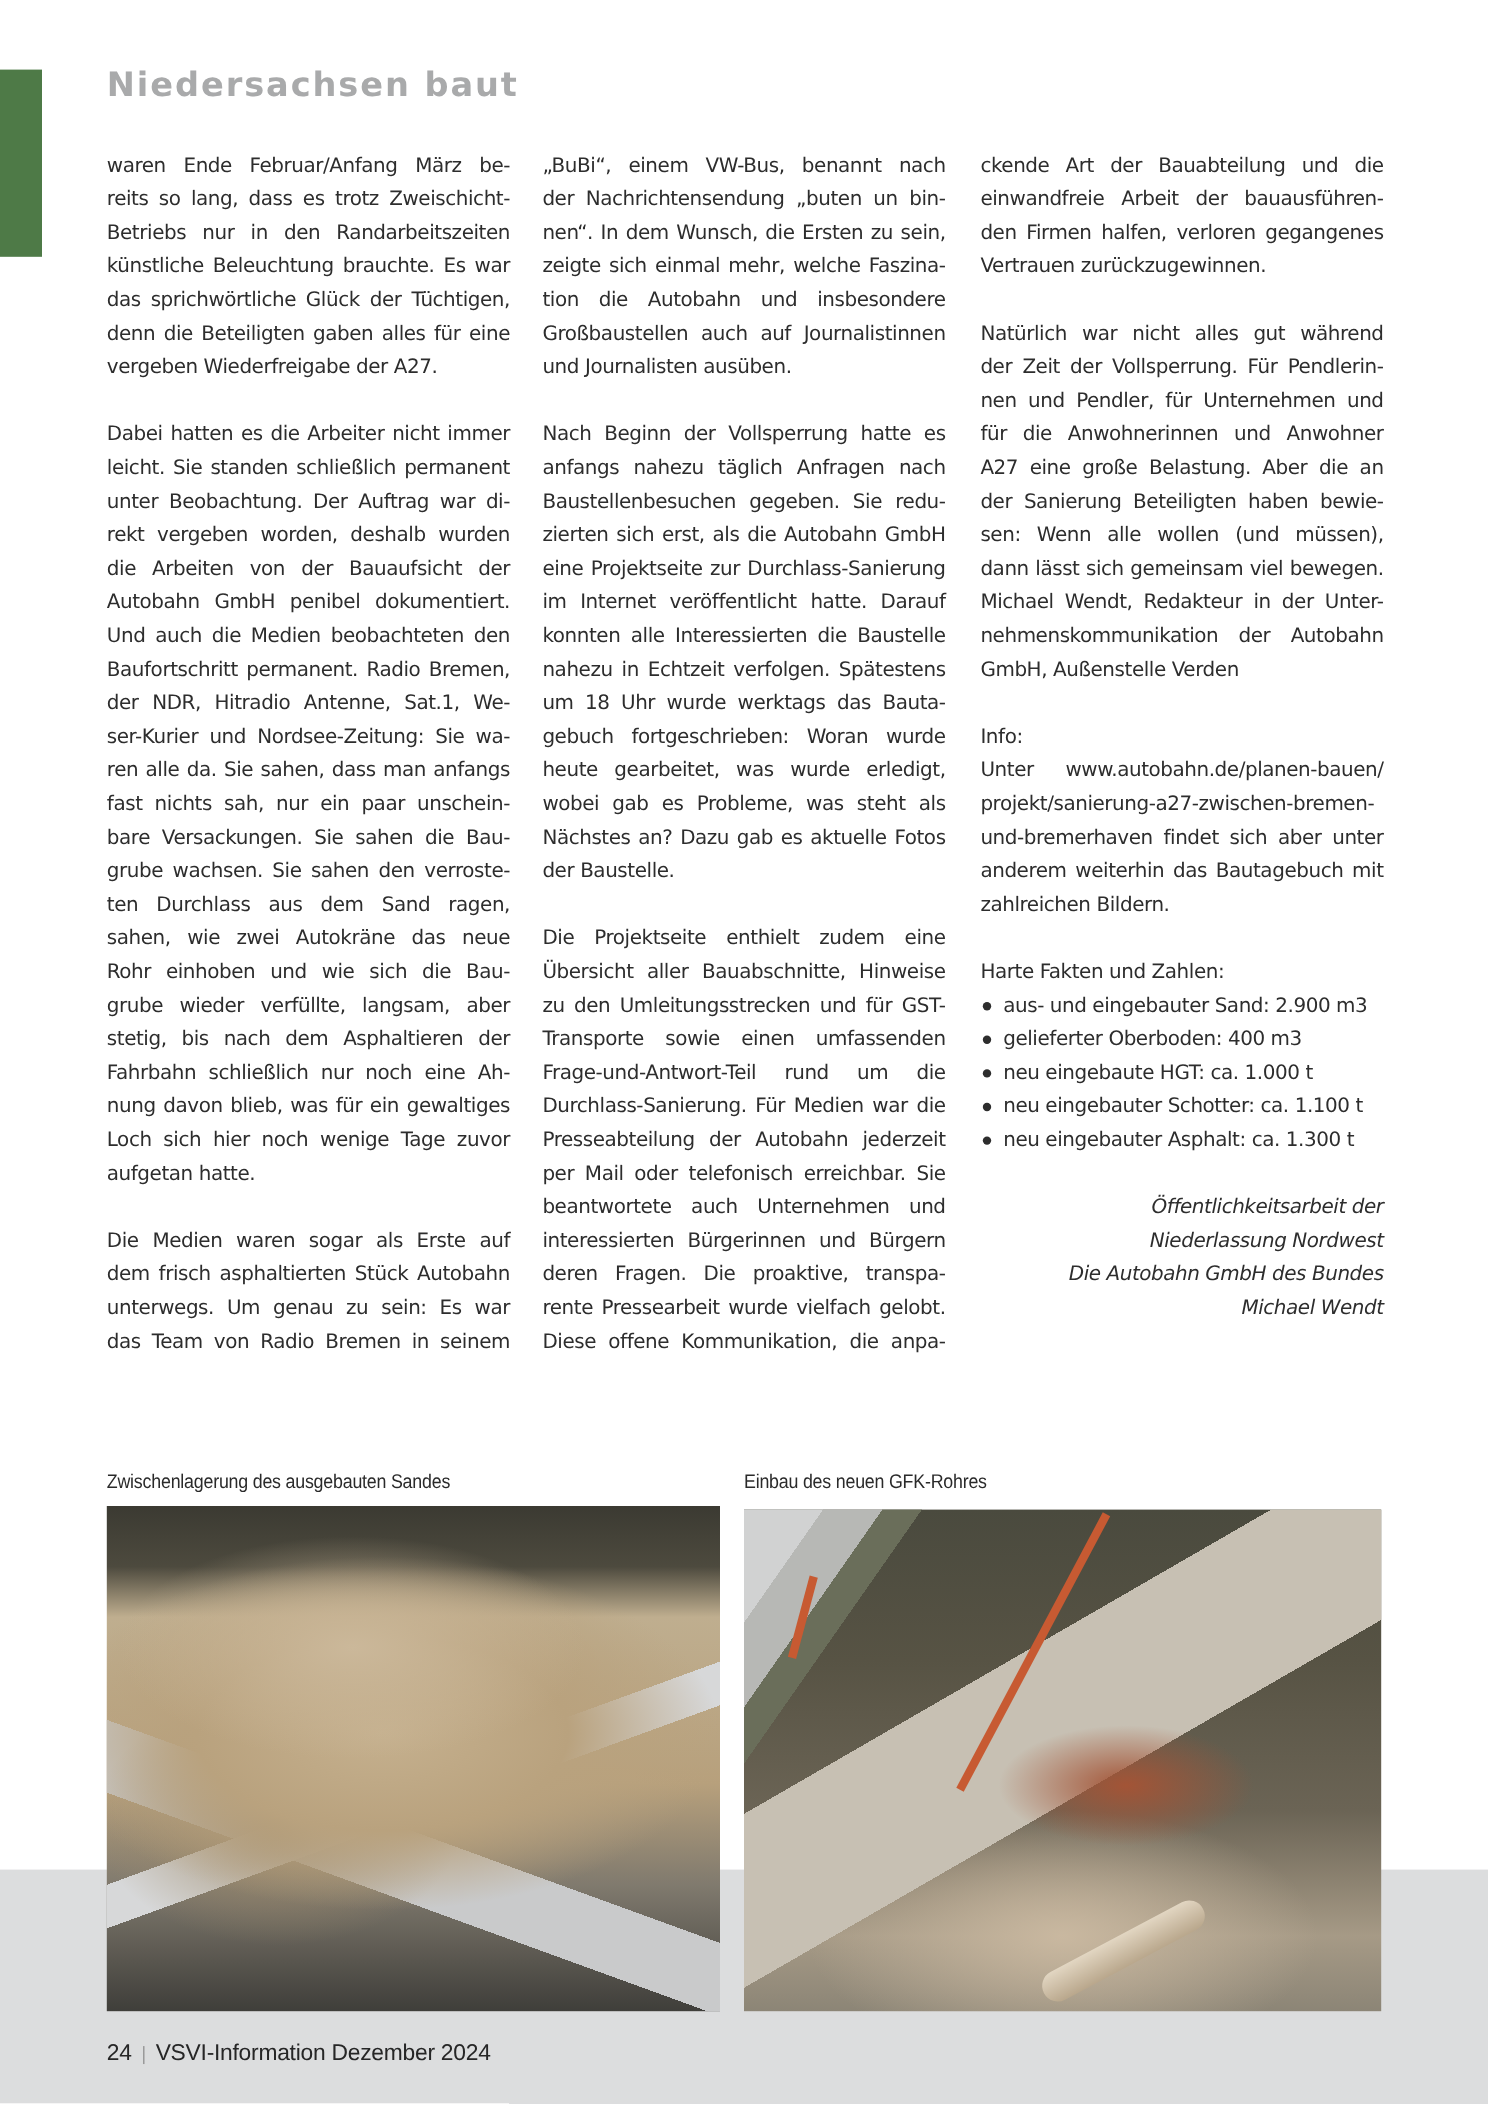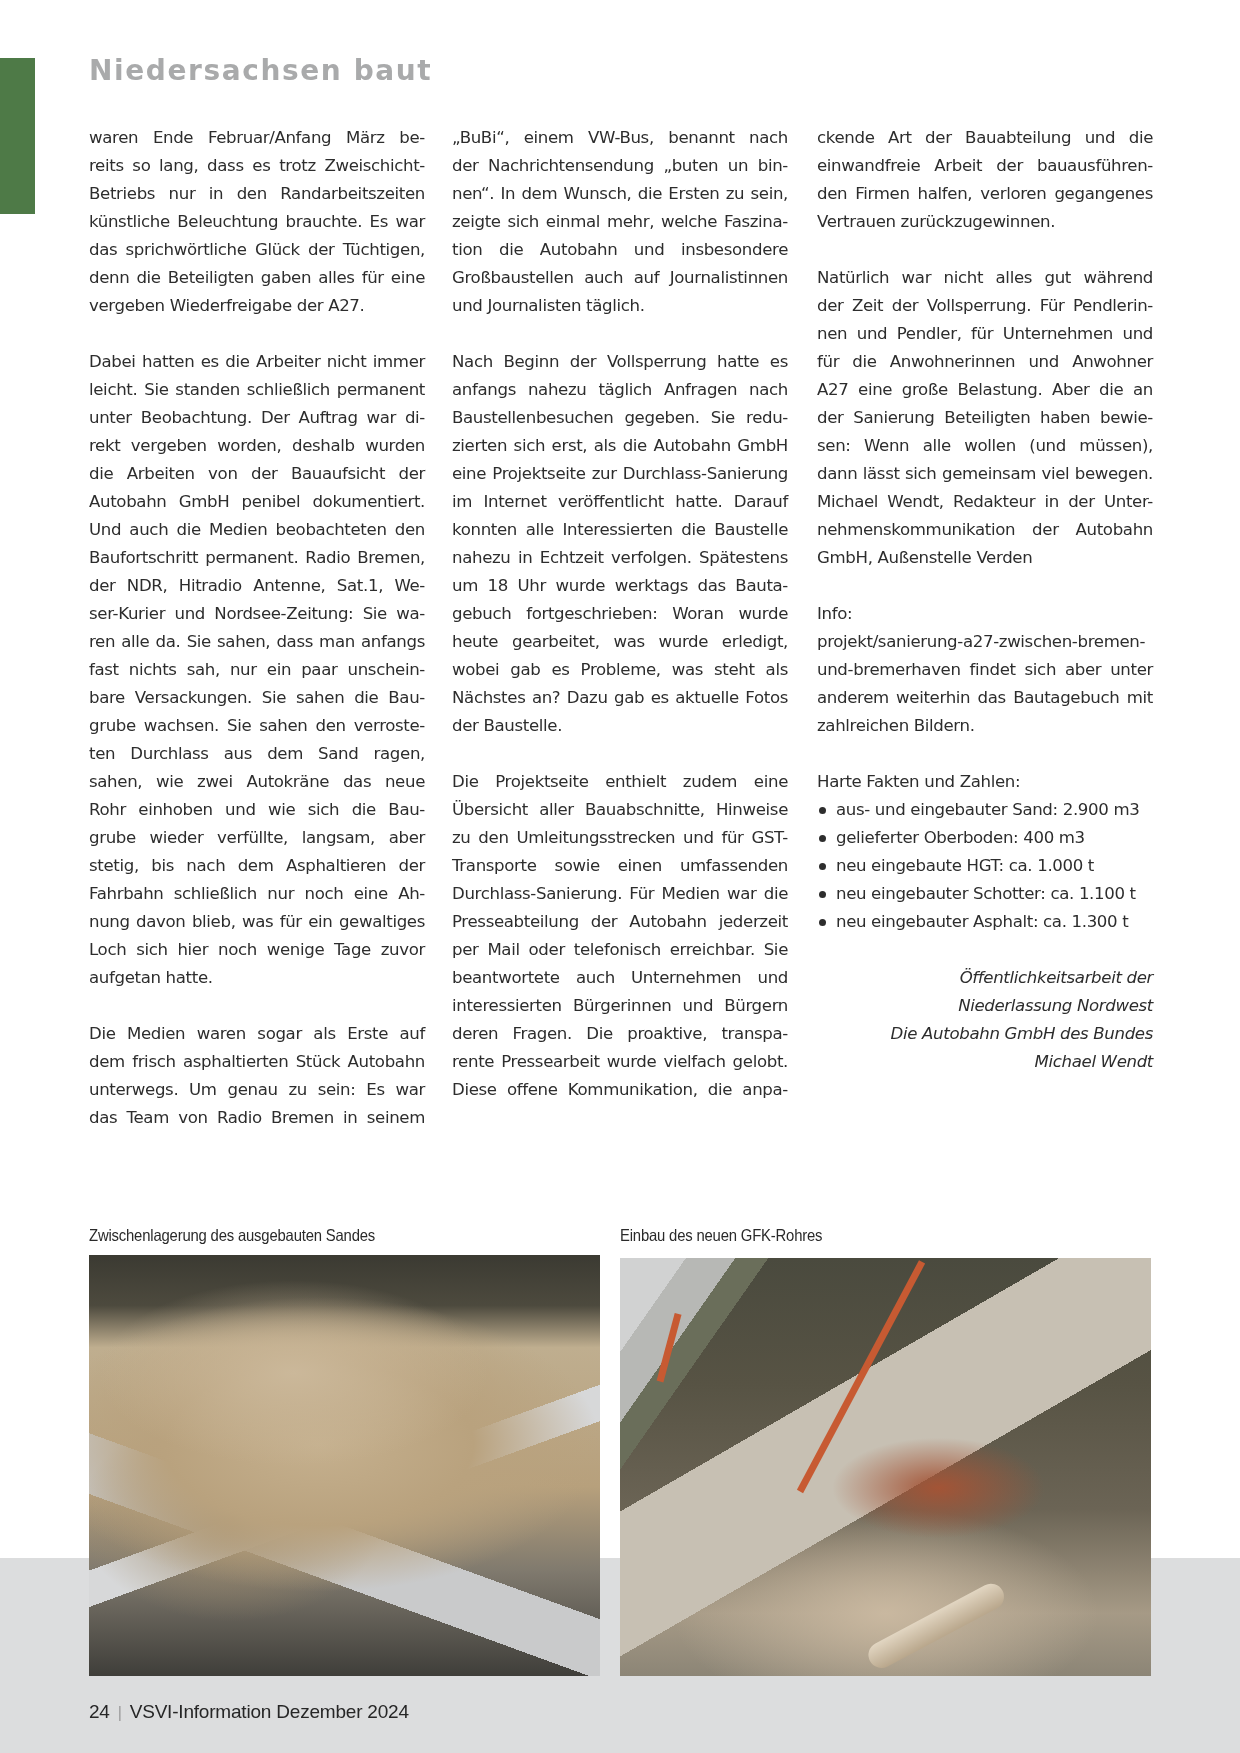--- a/index.html
+++ b/index.html
@@ -114,21 +114,21 @@
 </div>
 
 <div class="col col2">
   <p>
       <span class="ln">„BuBi“, einem VW-Bus, benannt nach</span>
       <span class="ln">der Nachrichtensendung „buten un bin-</span>
       <span class="ln">nen“. In dem Wunsch, die Ersten zu sein,</span>
       <span class="ln">zeigte sich einmal mehr, welche Faszina-</span>
       <span class="ln">tion die Autobahn und insbesondere</span>
       <span class="ln">Großbaustellen auch auf Journalistinnen</span>
-      <span class="ln last">und Journalisten täglich.</span>
+      <span class="ln last">und Journalisten ausüben.</span>
     </p>
   <p>
       <span class="ln">Nach Beginn der Vollsperrung hatte es</span>
       <span class="ln">anfangs nahezu täglich Anfragen nach</span>
       <span class="ln">Baustellenbesuchen gegeben. Sie redu-</span>
       <span class="ln">zierten sich erst, als die Autobahn GmbH</span>
       <span class="ln">eine Projektseite zur Durchlass-Sanierung</span>
       <span class="ln">im Internet veröffentlicht hatte. Darauf</span>
       <span class="ln">konnten alle Interessierten die Baustelle</span>
       <span class="ln">nahezu in Echtzeit verfolgen. Spätestens</span>
@@ -137,20 +137,21 @@
       <span class="ln">heute gearbeitet, was wurde erledigt,</span>
       <span class="ln">wobei gab es Probleme, was steht als</span>
       <span class="ln">Nächstes an? Dazu gab es aktuelle Fotos</span>
       <span class="ln last">der Baustelle.</span>
     </p>
   <p>
       <span class="ln">Die Projektseite enthielt zudem eine</span>
       <span class="ln">Übersicht aller Bauabschnitte, Hinweise</span>
       <span class="ln">zu den Umleitungsstrecken und für GST-</span>
       <span class="ln">Transporte sowie einen umfassenden</span>
+      <span class="ln">Frage-und-Antwort-Teil rund um die</span>
       <span class="ln">Durchlass-Sanierung. Für Medien war die</span>
       <span class="ln">Presseabteilung der Autobahn jederzeit</span>
       <span class="ln">per Mail oder telefonisch erreichbar. Sie</span>
       <span class="ln">beantwortete auch Unternehmen und</span>
       <span class="ln">interessierten Bürgerinnen und Bürgern</span>
       <span class="ln">deren Fragen. Die proaktive, transpa-</span>
       <span class="ln">rente Pressearbeit wurde vielfach gelobt.</span>
       <span class="ln">Diese offene Kommunikation, die anpa-</span>
     </p>
 </div>
@@ -170,21 +171,21 @@
       <span class="ln">A27 eine große Belastung. Aber die an</span>
       <span class="ln">der Sanierung Beteiligten haben bewie-</span>
       <span class="ln">sen: Wenn alle wollen (und müssen),</span>
       <span class="ln">dann lässt sich gemeinsam viel bewegen.</span>
       <span class="ln">Michael Wendt, Redakteur in der Unter-</span>
       <span class="ln">nehmenskommunikation der Autobahn</span>
       <span class="ln last">GmbH, Außenstelle Verden</span>
     </p>
   <p>
     <span class="ln last info-head">Info:</span>
-    <span><span class="ln">projekt/sanierung-a27-zwischen-bremen-</span><span class="ln">und-bremerhaven findet sich aber unter</span><span class="ln">anderem weiterhin das Bautagebuch mit</span><span class="ln last">zahlreichen Bildern.</span></span>
+    <span><span class="ln">Unter www.autobahn.de/planen-bauen/</span><span class="ln">projekt/sanierung-a27-zwischen-bremen-</span><span class="ln">und-bremerhaven findet sich aber unter</span><span class="ln">anderem weiterhin das Bautagebuch mit</span><span class="ln last">zahlreichen Bildern.</span></span>
   </p>
   <div style="margin-bottom:28px">
     <span class="ln last facts-head">Harte Fakten und Zahlen:</span>
     <ul class="facts">
       <li>aus- und eingebauter Sand: 2.900 m3</li>
       <li>gelieferter Oberboden: 400 m3</li>
       <li>neu eingebaute HGT: ca. 1.000 t</li>
       <li>neu eingebauter Schotter: ca. 1.100 t</li>
       <li>neu eingebauter Asphalt: ca. 1.300 t</li>
     </ul>

